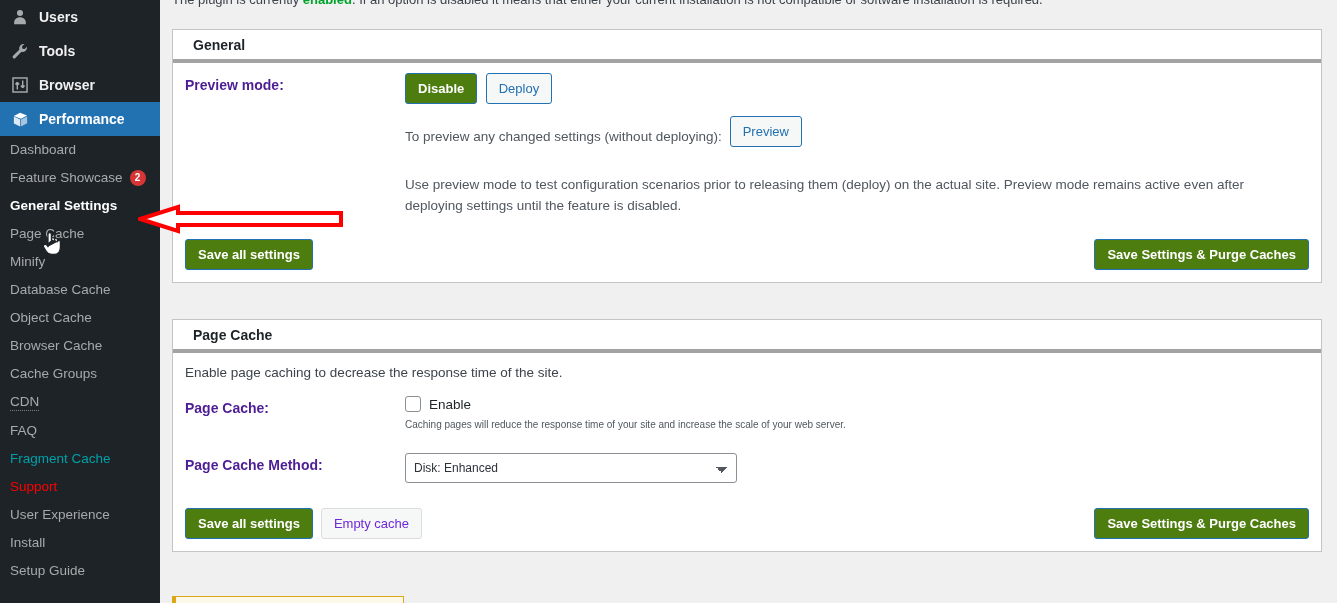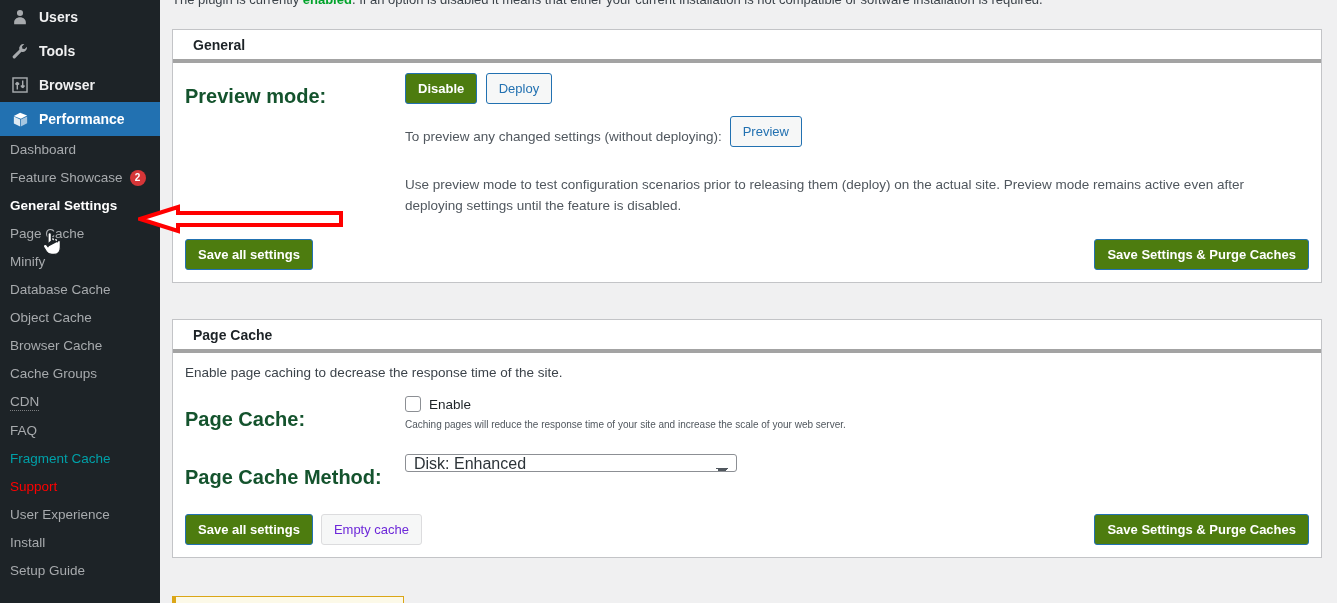--- a/index.html
+++ b/index.html
@@ -113,25 +113,24 @@
     font-weight: 600;
     color: #1d2327;
     line-height: 1;
   }
   .inside { padding: 10px 12px 12px 12px; position: relative; }
 
   .field-row { display: flex; align-items: flex-start; }
   .field-label {
     width: 220px;
     flex: 0 0 220px;
-    font-size: 20px;
+    font-size: 14px;
     font-weight: 700;
-    color: #14532d;
+    color: #4c1d95;
     padding-top: 4px;
-    margin-top: 8px;
   }
   .field-body { flex: 1 1 auto; }
 
   .btn {
     display: inline-block;
     font-family: "Liberation Sans", sans-serif;
     font-size: 13px;
     line-height: 1;
     padding: 8px 12px;
     border-radius: 3px;
@@ -198,23 +197,23 @@
     margin-right: 8px;
     cursor: pointer;
     flex: 0 0 16px;
   }
   .chk-row { display: flex; align-items: center; }
   .chk-label { font-size: 13.5px; color: #1d2327; cursor: pointer; }
   .chk-desc { font-size: 10px; color: #50575e; margin-top: 7px; }
 
   select.wp-select {
     font-family: "Liberation Sans", sans-serif;
-    font-size: 16px;
+    font-size: 12px;
     color: #2c3338;
-    height: 18px;
+    height: 30px;
     width: 332px;
     padding: 0 24px 0 8px;
     border: 1px solid #8c8f94;
     border-radius: 3px;
     background-color: #fff;
     background-image:
       linear-gradient(45deg, transparent 50%, #50575e 50%),
       linear-gradient(135deg, #50575e 50%, transparent 50%);
     background-position:
       calc(100% - 14px) 13px,

